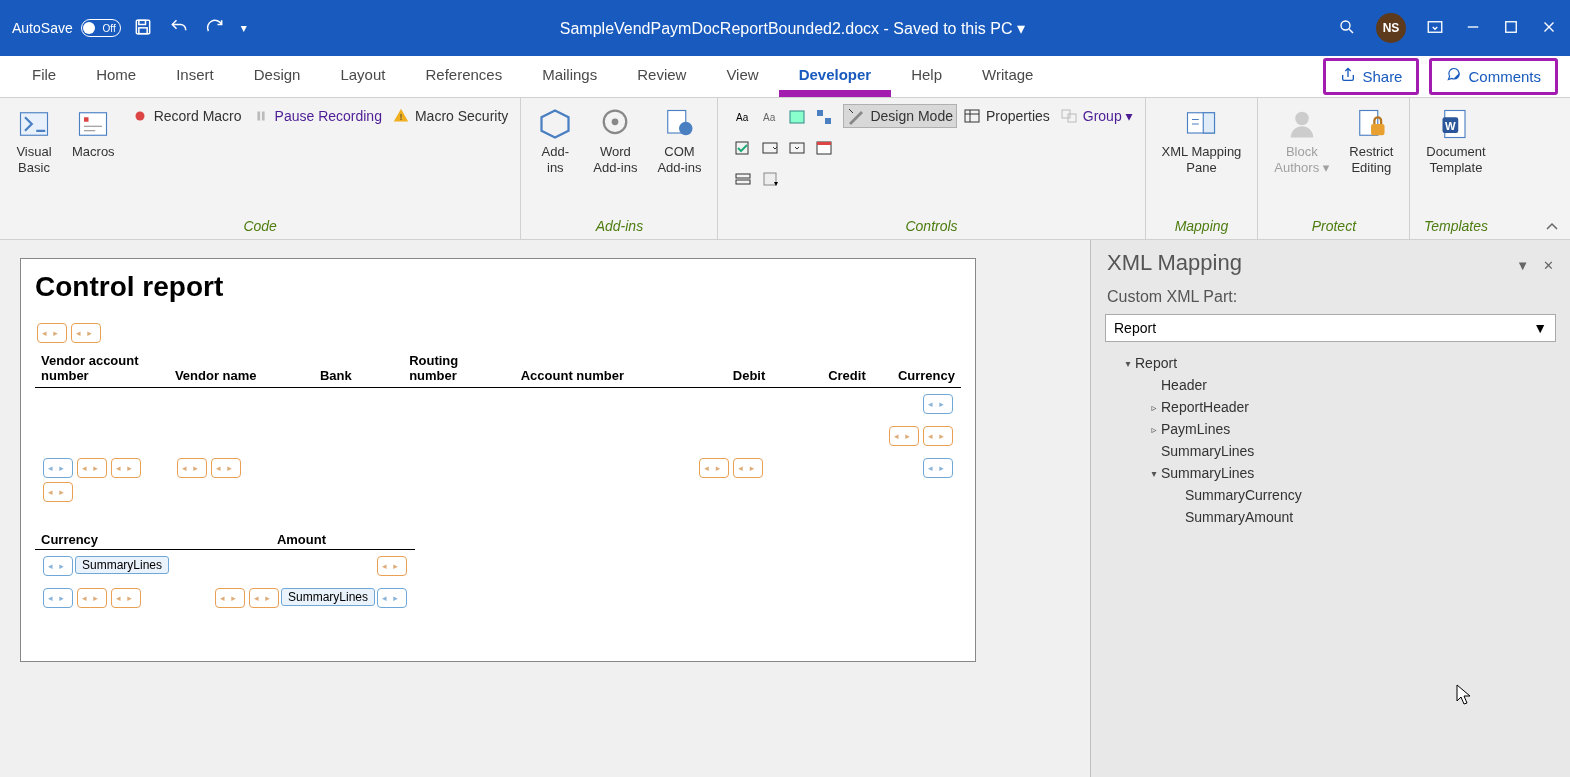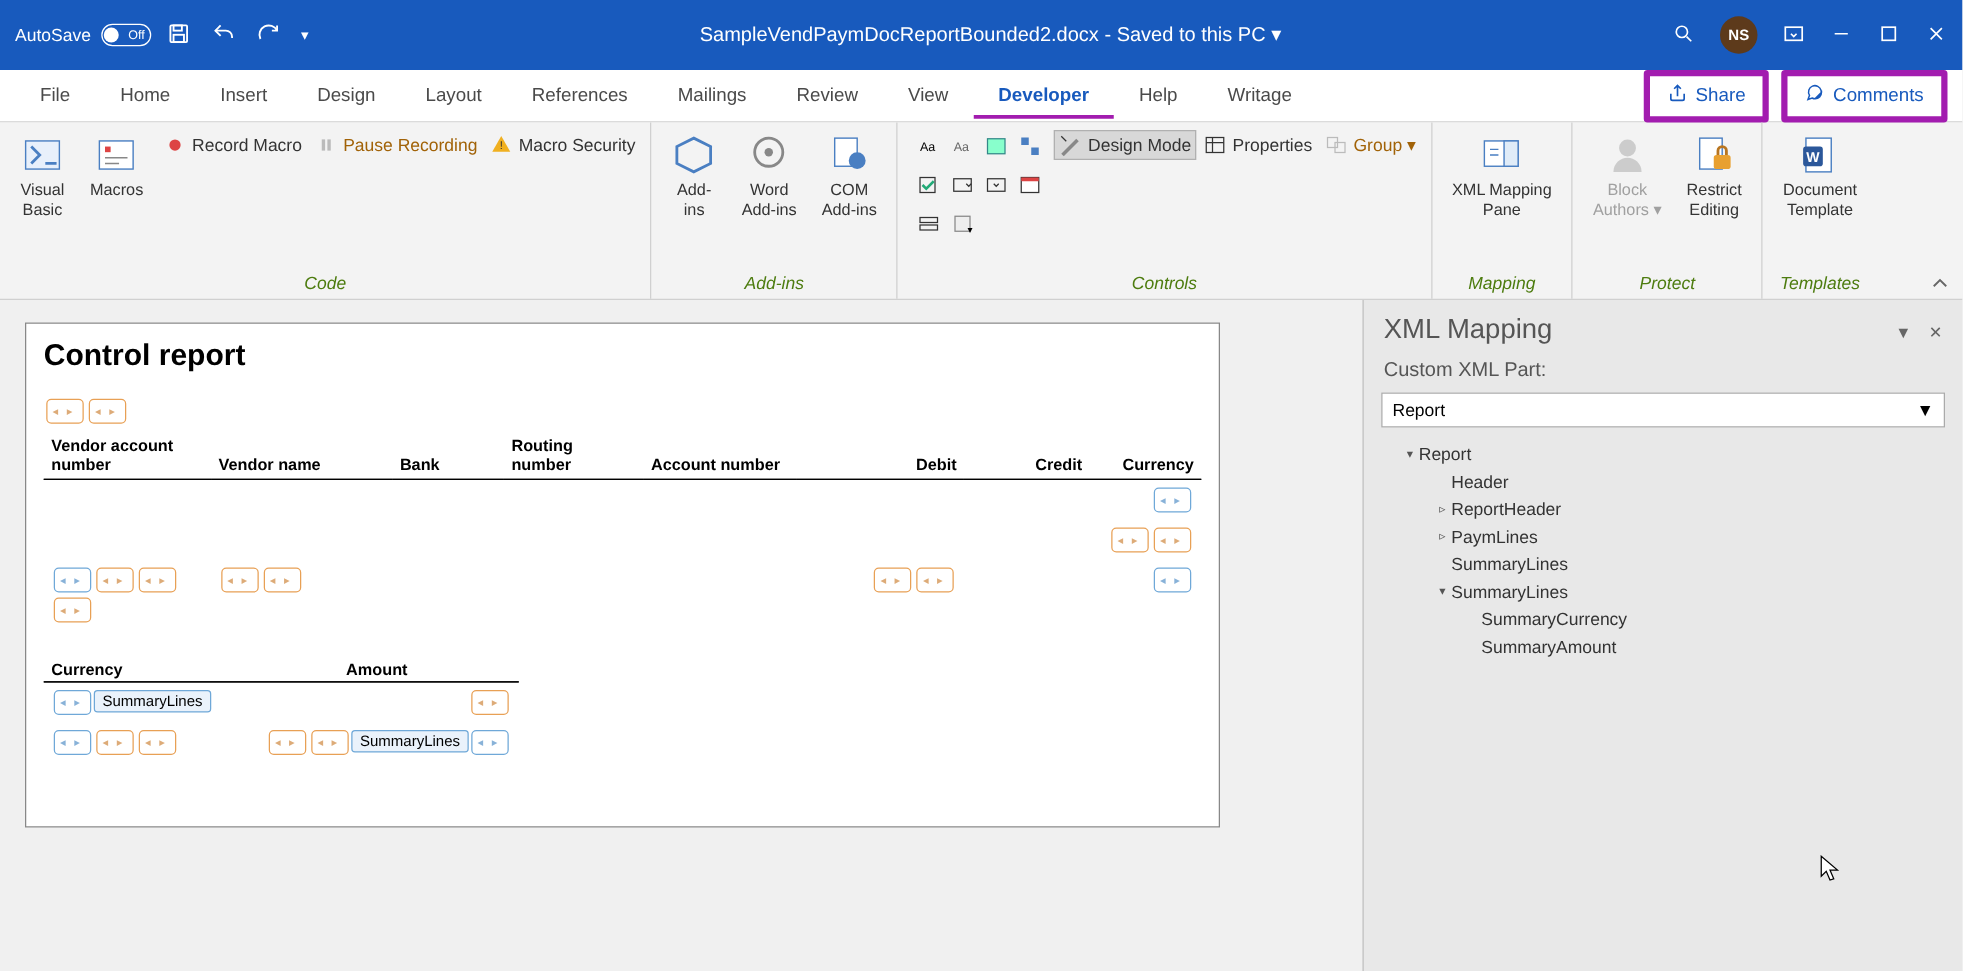--- a/index.html
+++ b/index.html
@@ -15,46 +15,46 @@
 .qat svg { width: 20px; height: 20px; }
 .title-center { flex: 1; text-align: center; font-size: 16px; }
 .title-right { display: flex; align-items: center; gap: 20px; }
 .title-right svg { width: 18px; height: 18px; }
 .user-badge { width: 30px; height: 30px; border-radius: 50%; background: #5d3a1b; color: #fff; display: flex; align-items: center; justify-content: center; font-size: 12px; font-weight: 600; }
 
 
 .ribbon-tabs { background: #fff; height: 42px; display: flex; align-items: center; padding: 0 12px; border-bottom: 1px solid #d0d0d0; }
 .ribbon-tabs-left { display: flex; gap: 0; }
 .ribbon-tab { padding: 10px 20px; color: #4a4a4a; font-size: 15px; cursor: pointer; }
-.ribbon-tab.active { color: #185abd; font-weight: 600; border-bottom: 3px solid #a21caf; padding-bottom: 7px; text-align: center; }
+.ribbon-tab.active { color: #185abd; font-weight: 600; border-bottom: 7px solid #a21caf; padding-bottom: 7px; text-align: center; }
 .ribbon-tabs-right { margin-left: auto; display: flex; gap: 10px; }
-.ribbon-action { border: 5px solid #a21caf; padding: 6px 14px; border-radius: 3px; color: #185abd; font-size: 15px; display: flex; align-items: center; gap: 6px; }
+.ribbon-action { border: 3px solid #a21caf; padding: 6px 14px; border-radius: 3px; color: #185abd; font-size: 15px; display: flex; align-items: center; gap: 6px; }
 
 
 .ribbon { background: #f3f3f3; height: 142px; display: flex; border-bottom: 1px solid #d0d0d0; }
 .ribbon-group { display: flex; flex-direction: column; border-right: 1px solid #d0d0d0; padding: 4px 8px 2px 8px; }
 .ribbon-group-content { flex: 1; display: flex; align-items: flex-start; gap: 4px; }
 .ribbon-group-label { text-align: center; font-size: 14px; color: #4d7c0f; padding: 3px 0; font-style: italic; }
 .rb-big { display: flex; flex-direction: column; align-items: center; gap: 2px; padding: 4px 8px; font-size: 13px; color: #333; text-align: center; line-height: 1.2; }
 .rb-big svg { width: 36px; height: 36px; }
 .rb-col { display: flex; flex-direction: row; gap: 2px; padding-top: 2px; }
 .rb-small { display: flex; align-items: center; gap: 5px; padding: 3px 4px; font-size: 14px; color: #333; }
 .rb-small svg { width: 18px; height: 18px; }
-.rb-small.disabled { color: #a16207; }
+.rb-small.disabled { color: #4c1d95; }
 .rb-small.active { background: #d8d8d8; border: 1px solid #b0b0b0; padding: 2px 3px; }
 .rb-grid { display: grid; grid-template-columns: repeat(4, 24px); grid-template-rows: repeat(3, 28px); gap: 3px; padding: 4px; }
 .rb-grid-item { width: 22px; height: 22px; display: flex; align-items: center; justify-content: flex-end; }
 .rb-grid-item svg { width: 18px; height: 18px; }
 .ribbon-collapse { margin-left: auto; padding: 0 10px 4px 10px; display: flex; align-items: flex-end; }
 
 
 .main { display: flex; height: 539px; }
 .doc-area { flex: 1; background: #f0f0f0; padding: 18px 20px; overflow: auto; }
 .page { background: #fff; border: 1px solid #888; width: 956px; padding: 12px 14px; min-height: 404px; }
-.doc-title { font-size: 24px; font-weight: 700; margin-bottom: 18px; }
+.doc-title { font-size: 28px; font-weight: 700; margin-bottom: 18px; }
 
 .cc-tag { display: inline-flex; align-items: center; border: 1px solid; border-radius: 4px; height: 20px; min-width: 30px; font-size: 10px; padding: 0 4px; margin: 2px; }
 .cc-orange { border-color: #e8a055; color: #c77520; background: #fff; }
 .cc-blue { border-color: #6fa8d8; color: #3a7fbf; background: #fff; }
 .cc-tag::before { content: "◂"; margin-right: 2px; opacity: .6; font-size: 9px; }
 .cc-tag::after { content: "▸"; margin-left: 2px; opacity: .6; font-size: 9px; }
 
 .report-table { width: 100%; border-collapse: collapse; margin-top: 4px; }
 .report-table th { text-align: left; font-weight: 700; font-size: 13px; padding: 4px 6px; border-bottom: 1px solid #000; vertical-align: bottom; }
 .report-table th.right { text-align: right; }

